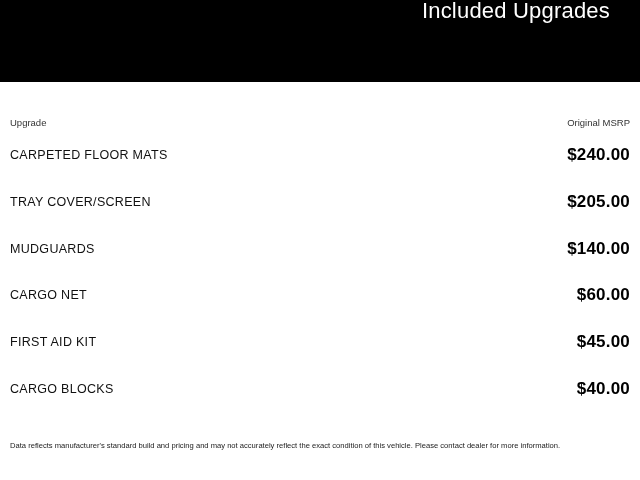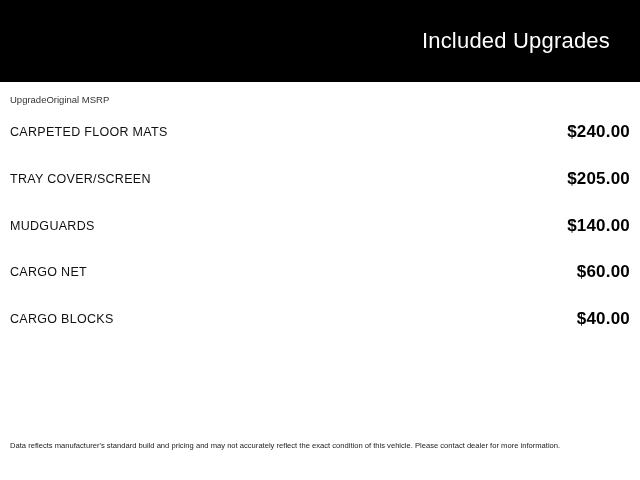--- a/index.html
+++ b/index.html
@@ -17,40 +17,40 @@
     position: relative;
     width: 640px;
     height: 480px;
     background: #ffffff;
     box-sizing: border-box;
   }
   .header-bar {
     background: #000000;
     height: 82px;
     display: flex;
-    align-items: center;
     justify-content: flex-end;
     box-sizing: border-box;
     padding-right: 30px;
   }
   .header-title {
     color: #ffffff;
     font-size: 22px;
     font-weight: 400;
     letter-spacing: 0.2px;
     line-height: 1;
   }
   .content {
     padding: 0 10px;
     box-sizing: border-box;
   }
   .col-head {
     display: flex;
+    justify-content: space-between;
     align-items: baseline;
-    padding-top: 12px;
+    padding-top: 35px;
     padding-bottom: 4px;
   }
   .col-head span {
     font-size: 9.5px;
     color: #333333;
     font-weight: 400;
   }
   .col-head .right {
     text-align: right;
   }
@@ -119,20 +119,24 @@
         </tr>
         <tr>
           <td class="name">MUDGUARDS</td>
           <td class="price">$140.00</td>
         </tr>
         <tr>
           <td class="name">CARGO NET</td>
           <td class="price">$60.00</td>
         </tr>
         <tr>
+          <td class="name">FIRST AID KIT</td>
+          <td class="price">$45.00</td>
+        </tr>
+        <tr>
           <td class="name">CARGO BLOCKS</td>
           <td class="price">$40.00</td>
         </tr>
       </tbody>
     </table>
 
   </div>
 
   <div class="disclaimer">Data reflects manufacturer's standard build and pricing and may not accurately reflect the exact condition of this vehicle. Please contact dealer for more information.</div>
 

